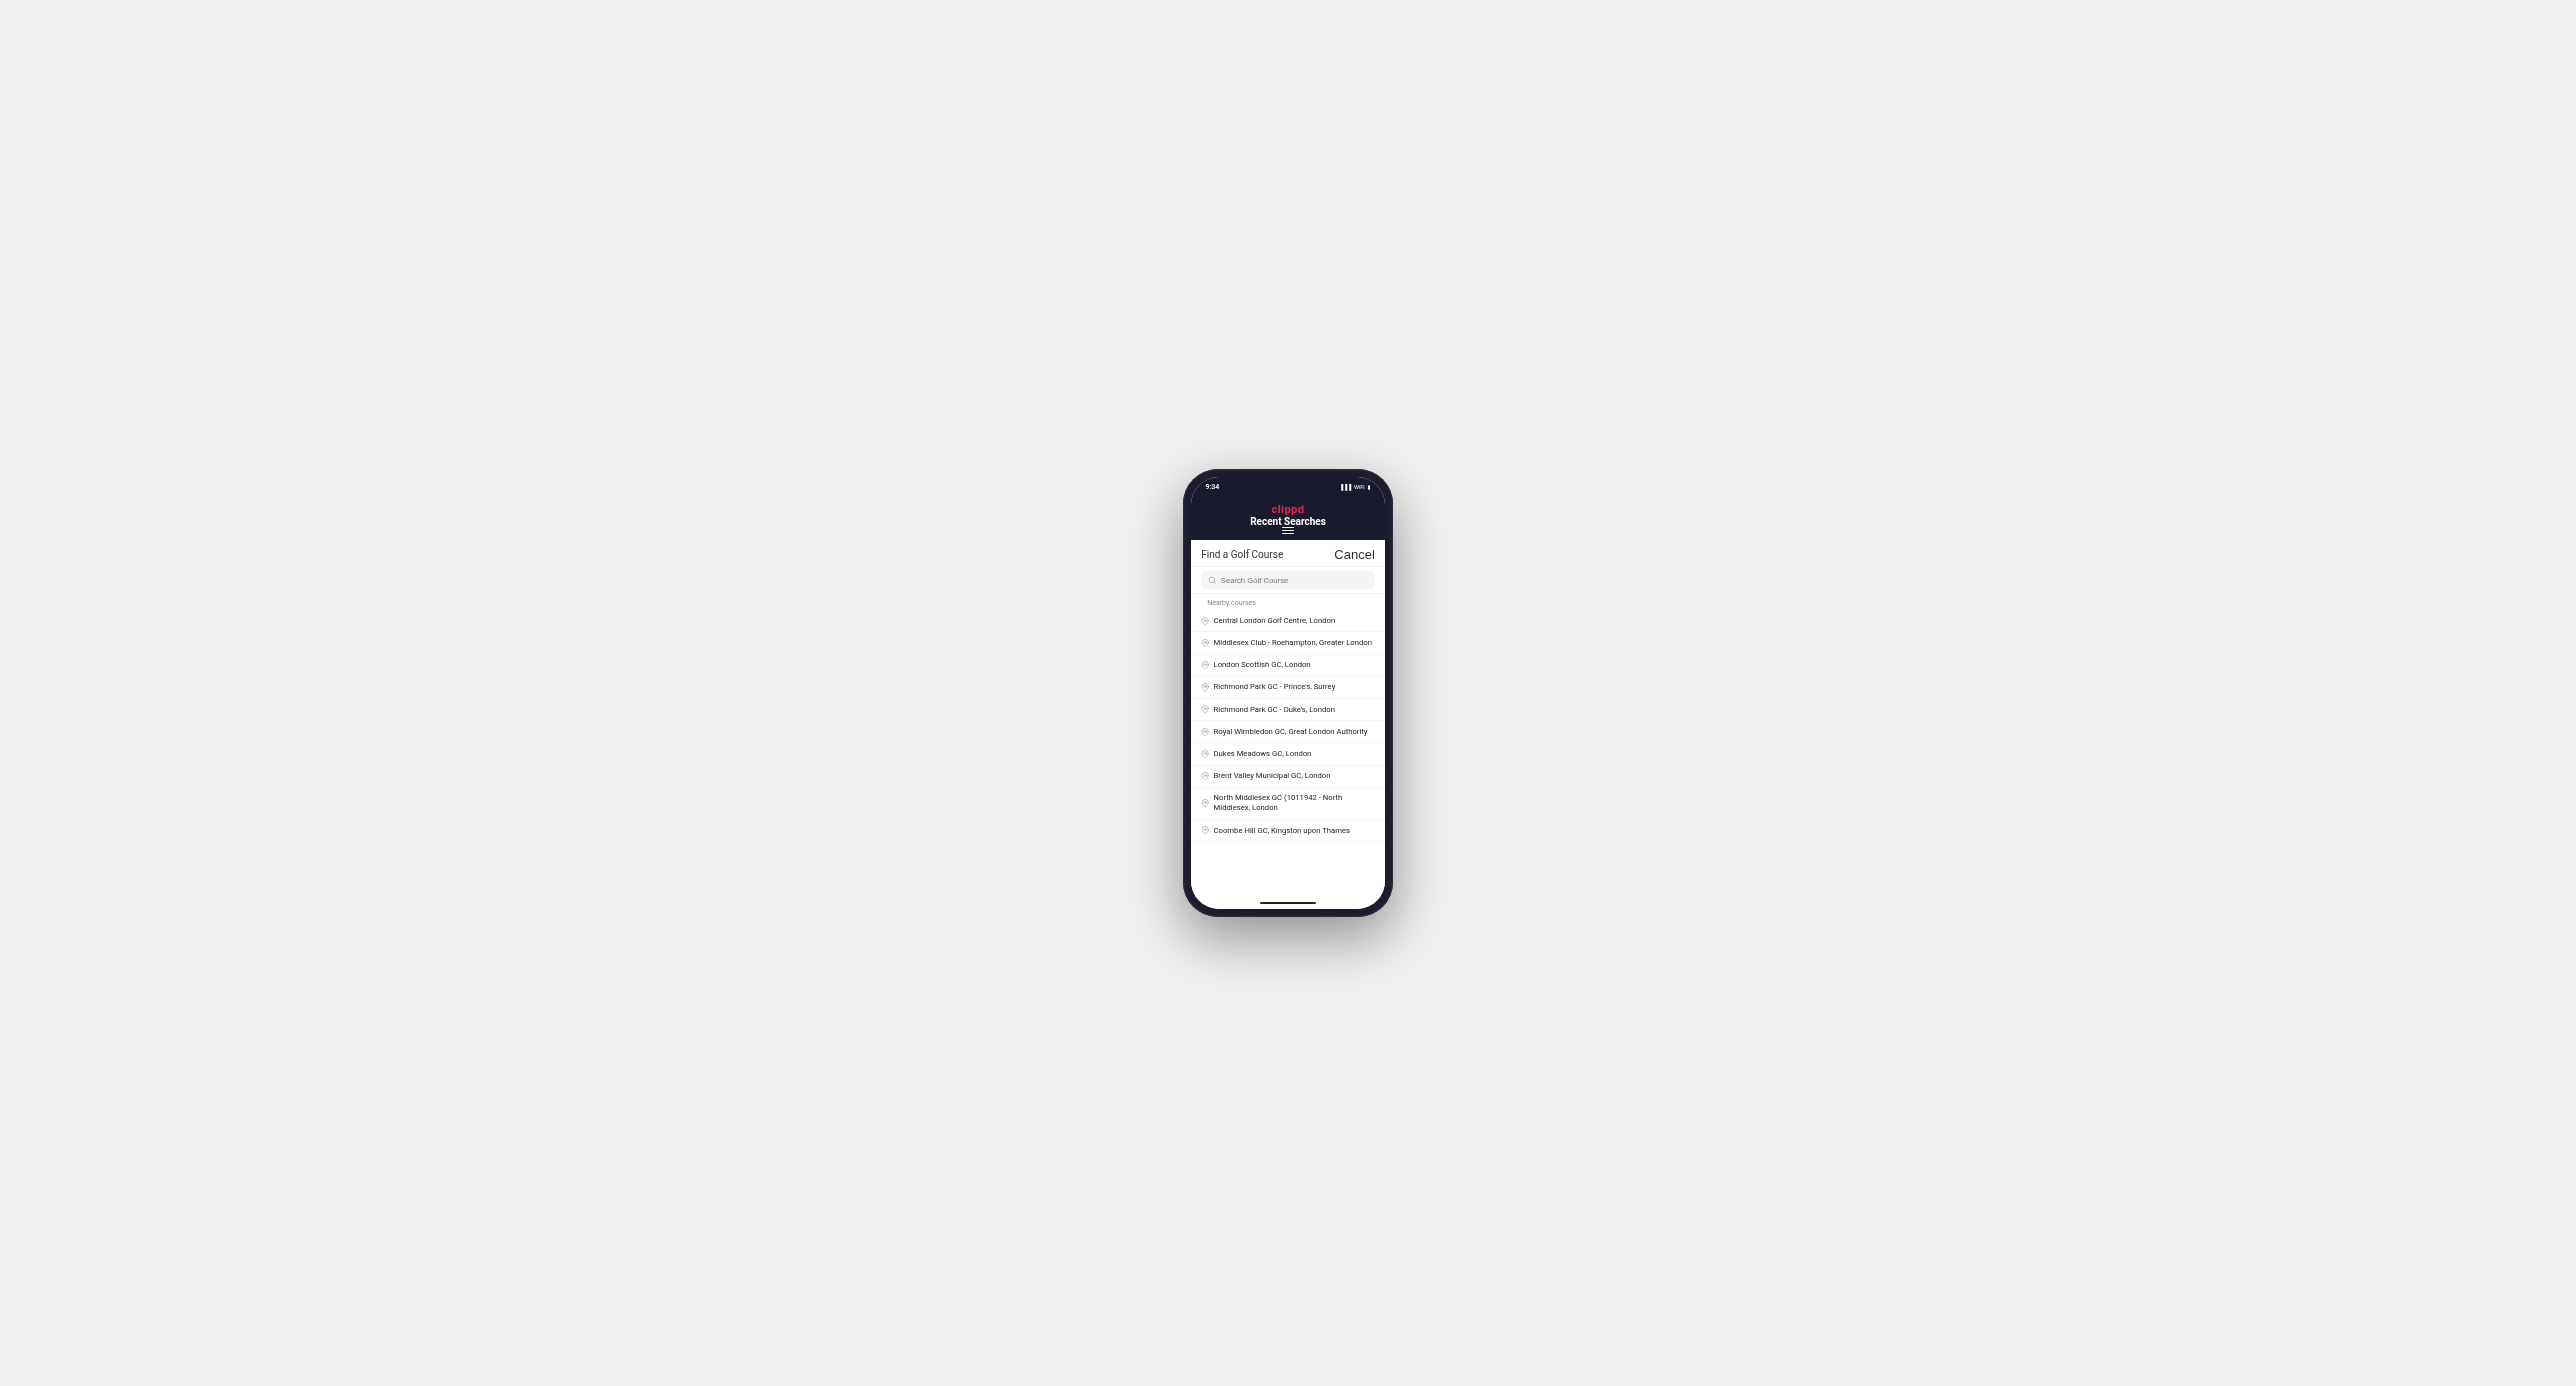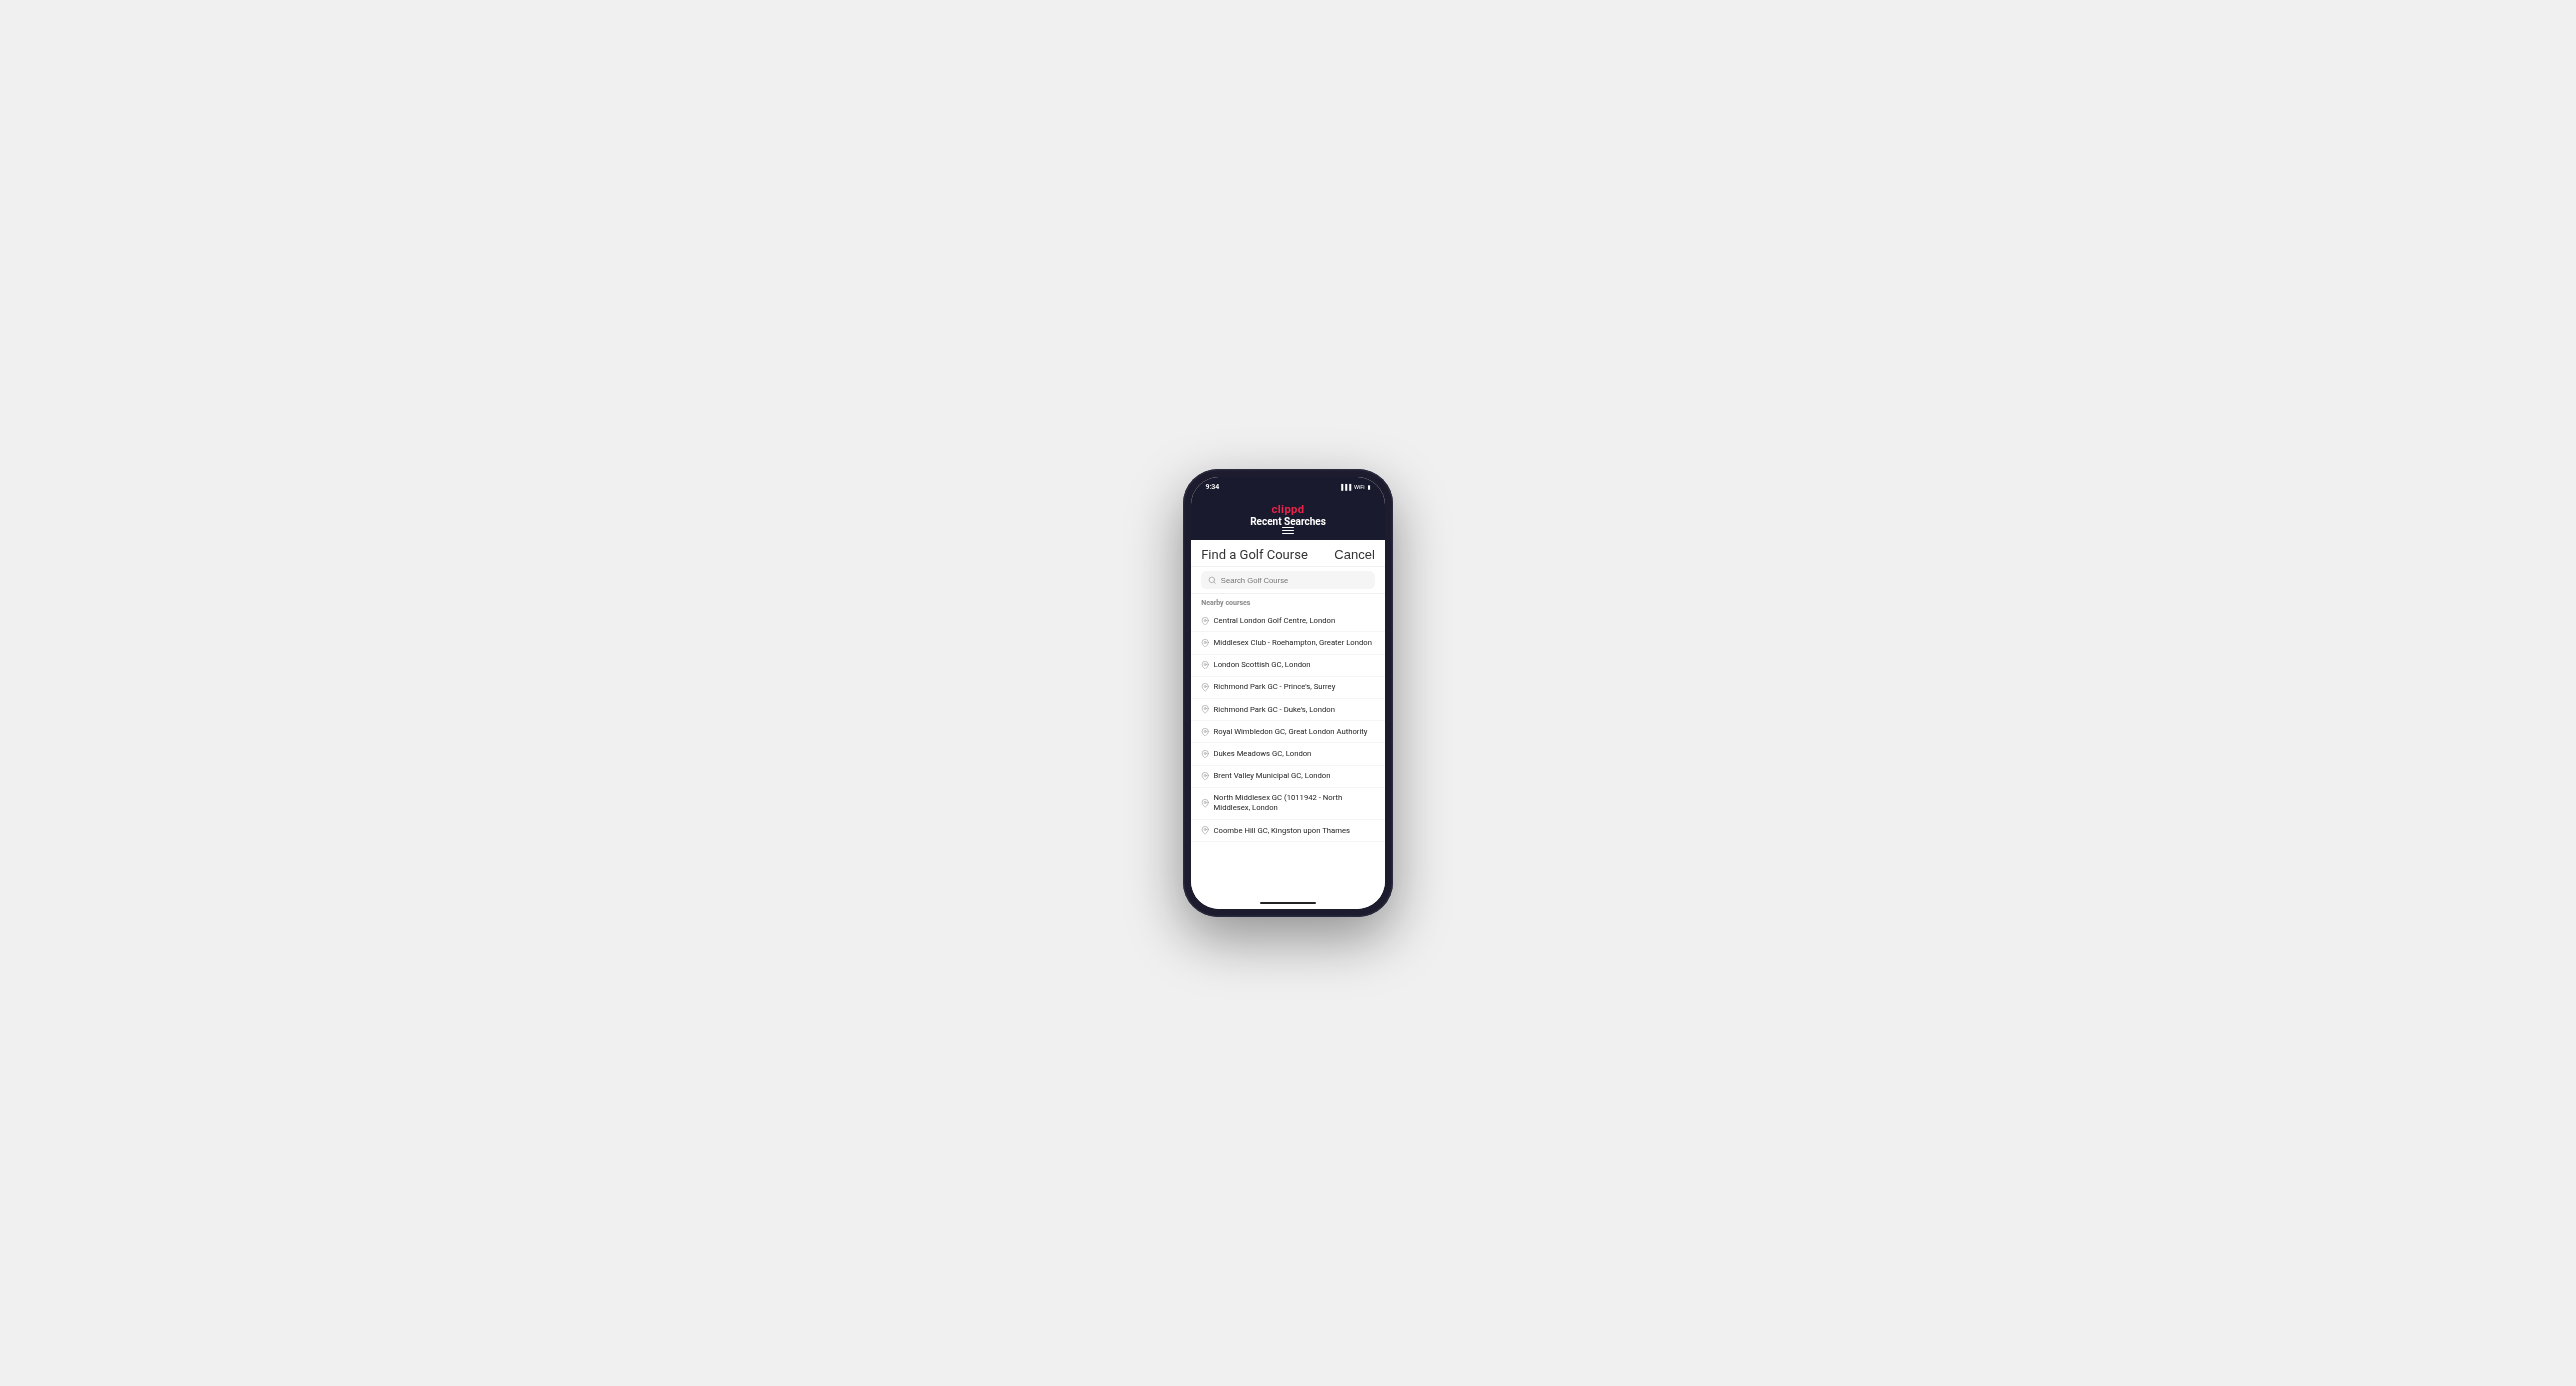--- a/index.html
+++ b/index.html
@@ -117,21 +117,21 @@
 
     .find-header {
       display: flex;
       justify-content: space-between;
       align-items: center;
       padding: 7px 9.8px 4.2px 9.8px;
       border-bottom: 0.7px solid #f0f0f0;
     }
 
     .find-label {
-      font-size: 13px;
+      font-size: 10px;
       color: #333;
       font-weight: 400;
     }
 
     .cancel-btn {
       font-size: 13px;
       color: #333;
       font-weight: 400;
       cursor: pointer;
       background: none;
@@ -168,21 +168,22 @@
 
     .nearby-section {
       flex: 1;
       overflow-y: auto;
     }
 
     .nearby-header {
       padding: 5.6px 9.8px 2.8px 9.8px;
       font-size: 7px;
       color: #888;
-      font-weight: 700;
+      font-weight: 400;
+      margin-left: 6px;
     }
 
     .course-item {
       display: flex;
       align-items: center;
       padding: 5.6px 9.8px;
       border-bottom: 0.7px solid #f5f5f5;
       gap: 4px;
       cursor: pointer;
     }

